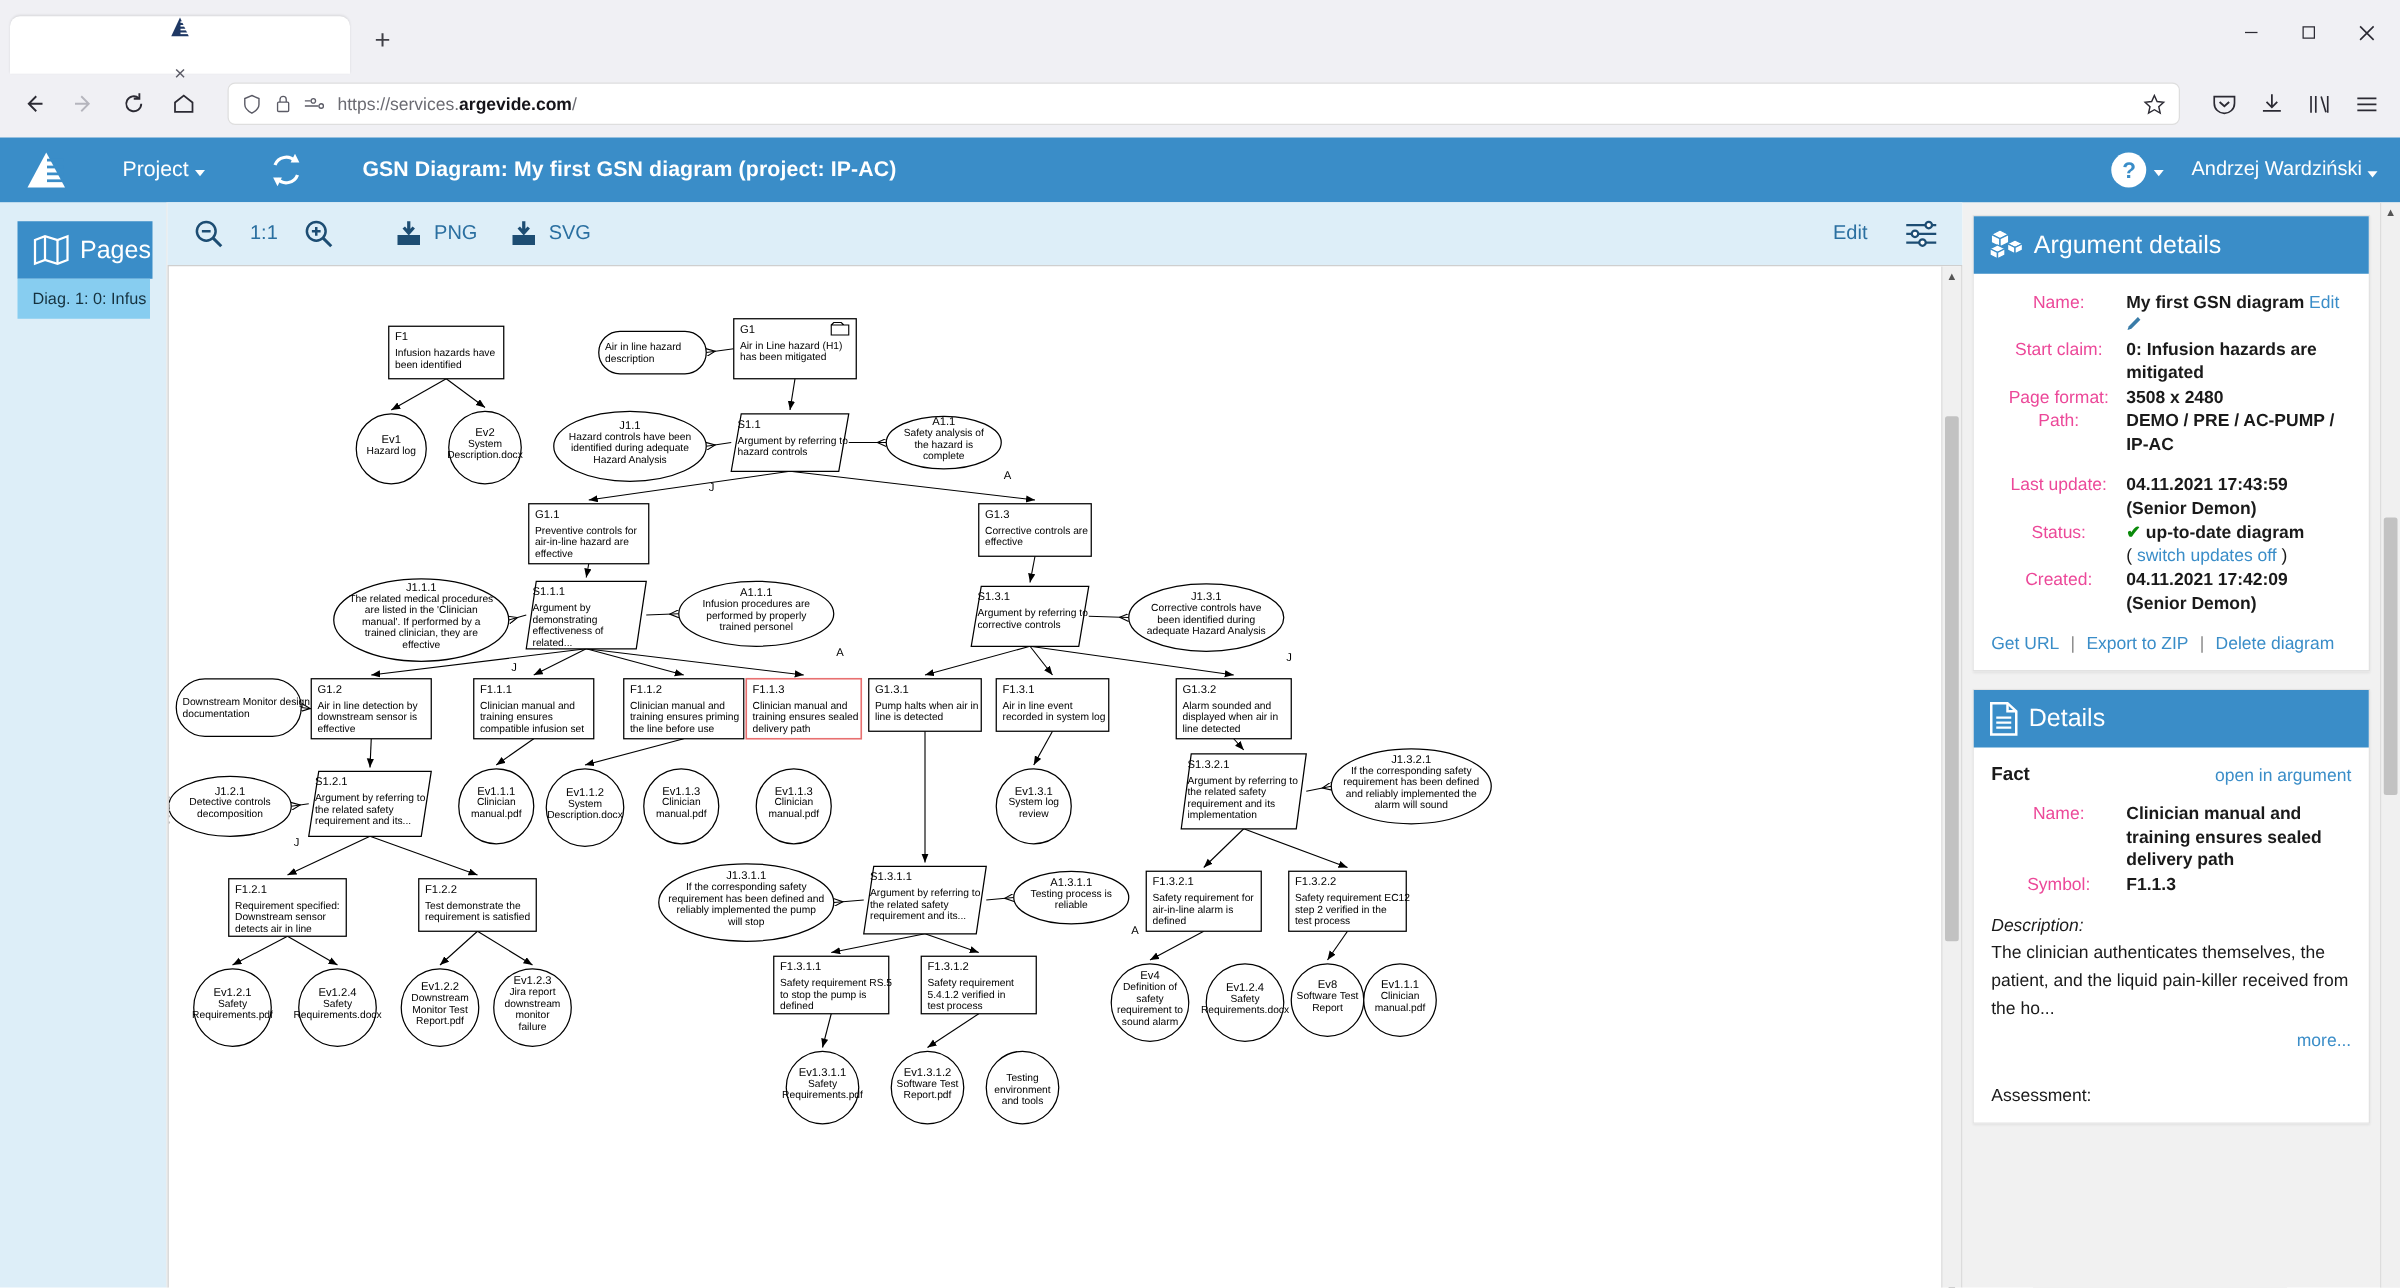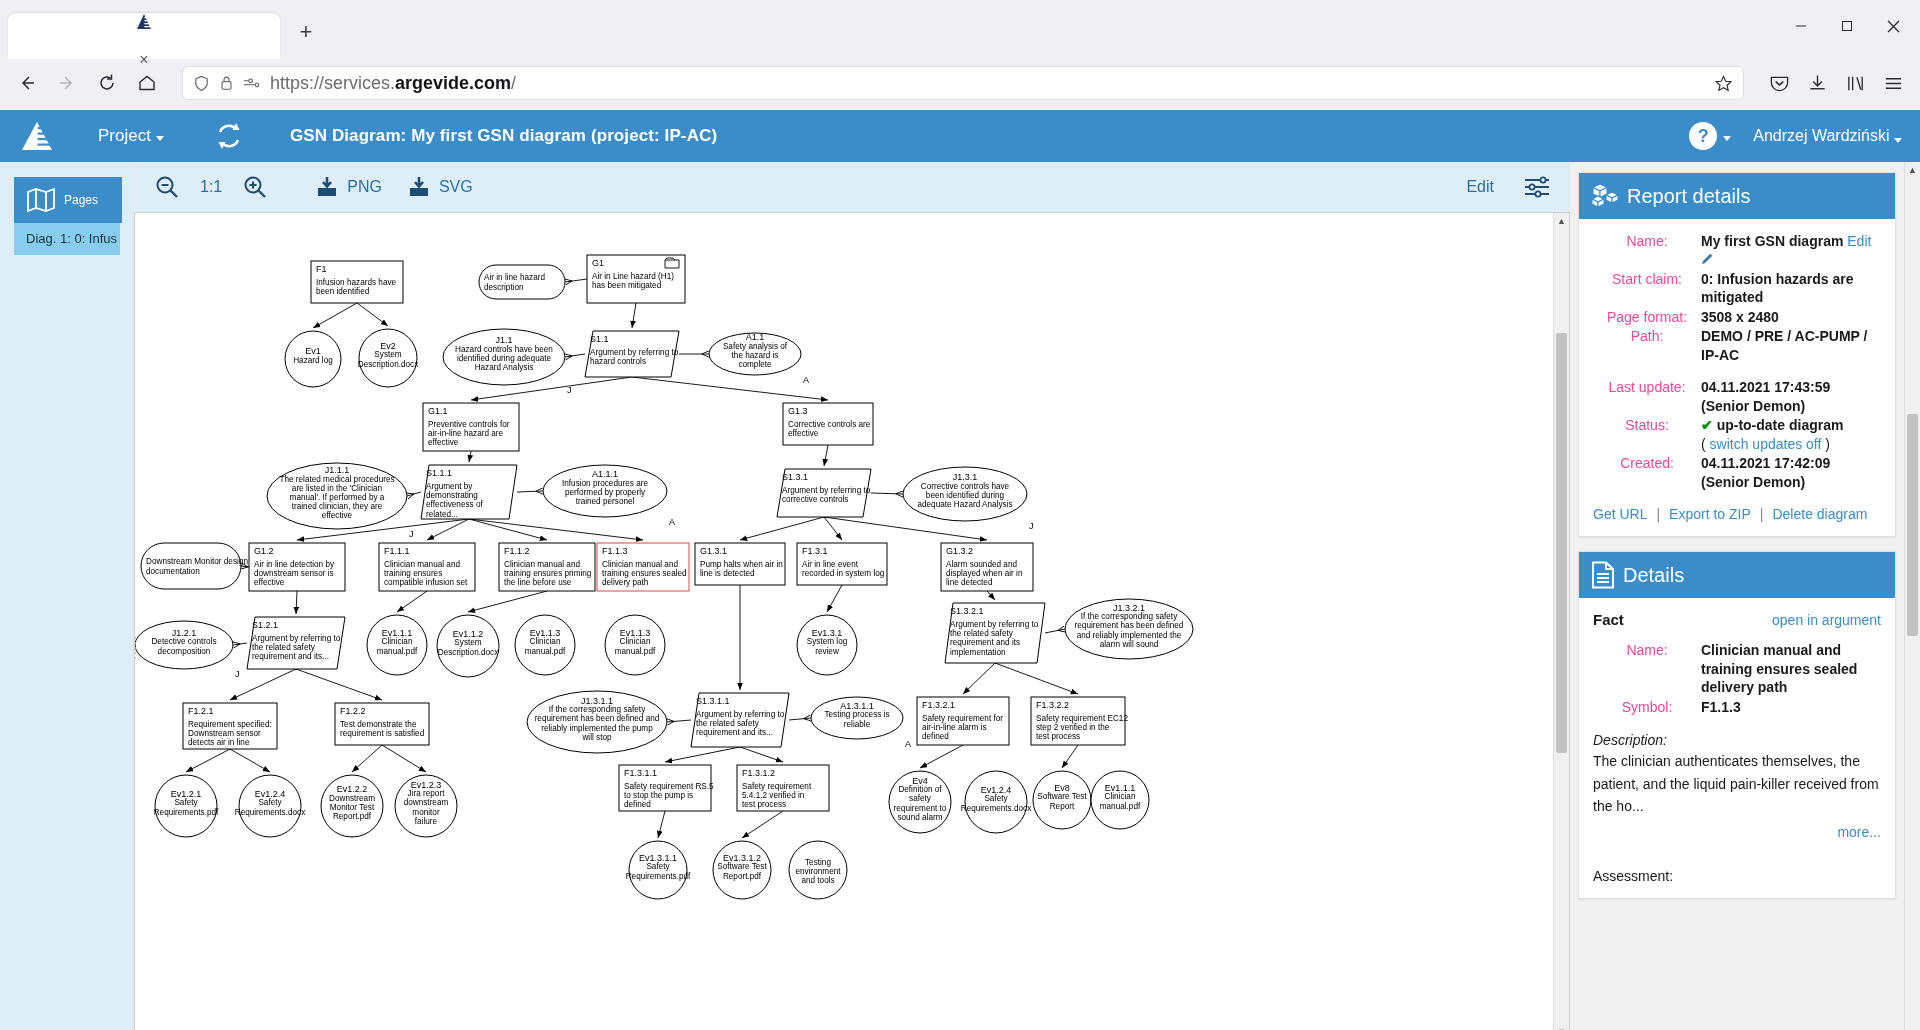--- a/index.html
+++ b/index.html
@@ -31,21 +31,21 @@
 
   .navbar { height:54px; display:flex; align-items:center; padding:0 10px; gap:6px; background:#f0f0f4; }
   .navicon { width:34px; height:34px; display:flex; align-items:center; justify-content:center;
     border-radius:5px; cursor:pointer; color:#2b2a33; }
   .navicon.disabled { color:#b5b5bd; }
   .urlbar {
     flex:1; height:34px; background:#ffffff; border-radius:6px; margin:0 12px;
     display:flex; align-items:center; padding:0 10px; gap:9px;
     border:1px solid #dedede;
   }
-  .url-text { font-size:18px; color:#6b6b72; white-space:nowrap; }
+  .url-text { font-size:14px; color:#6b6b72; white-space:nowrap; }
   .url-text b { color:#15141a; font-weight:600; }
   .url-star { margin-left:auto; }
   .nav-right { display:flex; align-items:center; gap:4px; }
 
   
   .app-header {
     height:52px; background:#3a8dc8; display:flex; align-items:center;
     padding:0 18px; gap:16px; color:#fff; position:relative;
   }
   .brand-logo { width:38px; height:32px; margin-right:26px; }
@@ -60,21 +60,21 @@
   .user-name { font-size:16px; cursor:pointer; }
 
   
   .app-body { display:flex; height:895px; position:relative; }
 
   
   .pages-rail { width:133px; background:#ddeef8; flex:0 0 133px; position:relative; z-index:5;}
   .pages-btn {
     position:absolute; left:14px; top:15px; width:108px; height:46px; background:#3a8dc8;
     color:#fff; display:flex; align-items:center; gap:8px; padding-left:12px;
-    font-size:12px; cursor:pointer;
+    font-size:20px; cursor:pointer;
   }
   .pages-list { position:absolute; left:14px; top:61px; width:106px; }
   .page-item {
     background:#87cdf0; color:#16323f; font-size:13px; padding:8px 6px 9px 12px;
     white-space:nowrap; overflow:hidden; cursor:pointer;
   }
 
   
   .canvas-col { flex:1; display:flex; flex-direction:column; background:#fff; position:relative; border-left:1px solid #e8e8e8;}
   .canvas-toolbar {
@@ -773,21 +773,21 @@
                 <path d="M2 4.5 V11 L9 14.5 V8 Z"></path>
                 <path d="M16 4.5 V11 L9 14.5 V8 Z"></path>
               <path d="M21 9 L27 12 L21 15 L15 12 Z"></path>
                 <path d="M15 12 V17 L21 20 V15 Z"></path>
                 <path d="M27 12 V17 L21 20 V15 Z"></path>
               <path d="M7 13 L13 16 L7 19 L1 16 Z"></path>
                 <path d="M1 16 V21 L7 24 V19 Z"></path>
                 <path d="M13 16 V21 L7 24 V19 Z"></path>
             </g>
           </svg>
-          <span data-name="diagram-details-title">Report details</span>
+          <span data-name="diagram-details-title">Argument details</span>
         </div>
         <div class="card-body" data-name="diagram-details-body">
           <div class="kv" data-name="field-name">
             <div class="k" data-name="field-name-label">Name:</div>
             <div class="v" data-name="field-name-value"><span>My first GSN diagram</span>
               <span class="lnk" data-name="edit-name-link">Edit</span>
               <svg width="13" height="13" viewBox="0 0 14 14" data-name="pencil-icon" style="vertical-align:-1px">
                   <path d="M1 13 L2.2 9.6 L10 1.8 L12.2 4 L4.4 11.8 Z" fill="#3a7ca8"></path>
                 </svg>
             </div>

